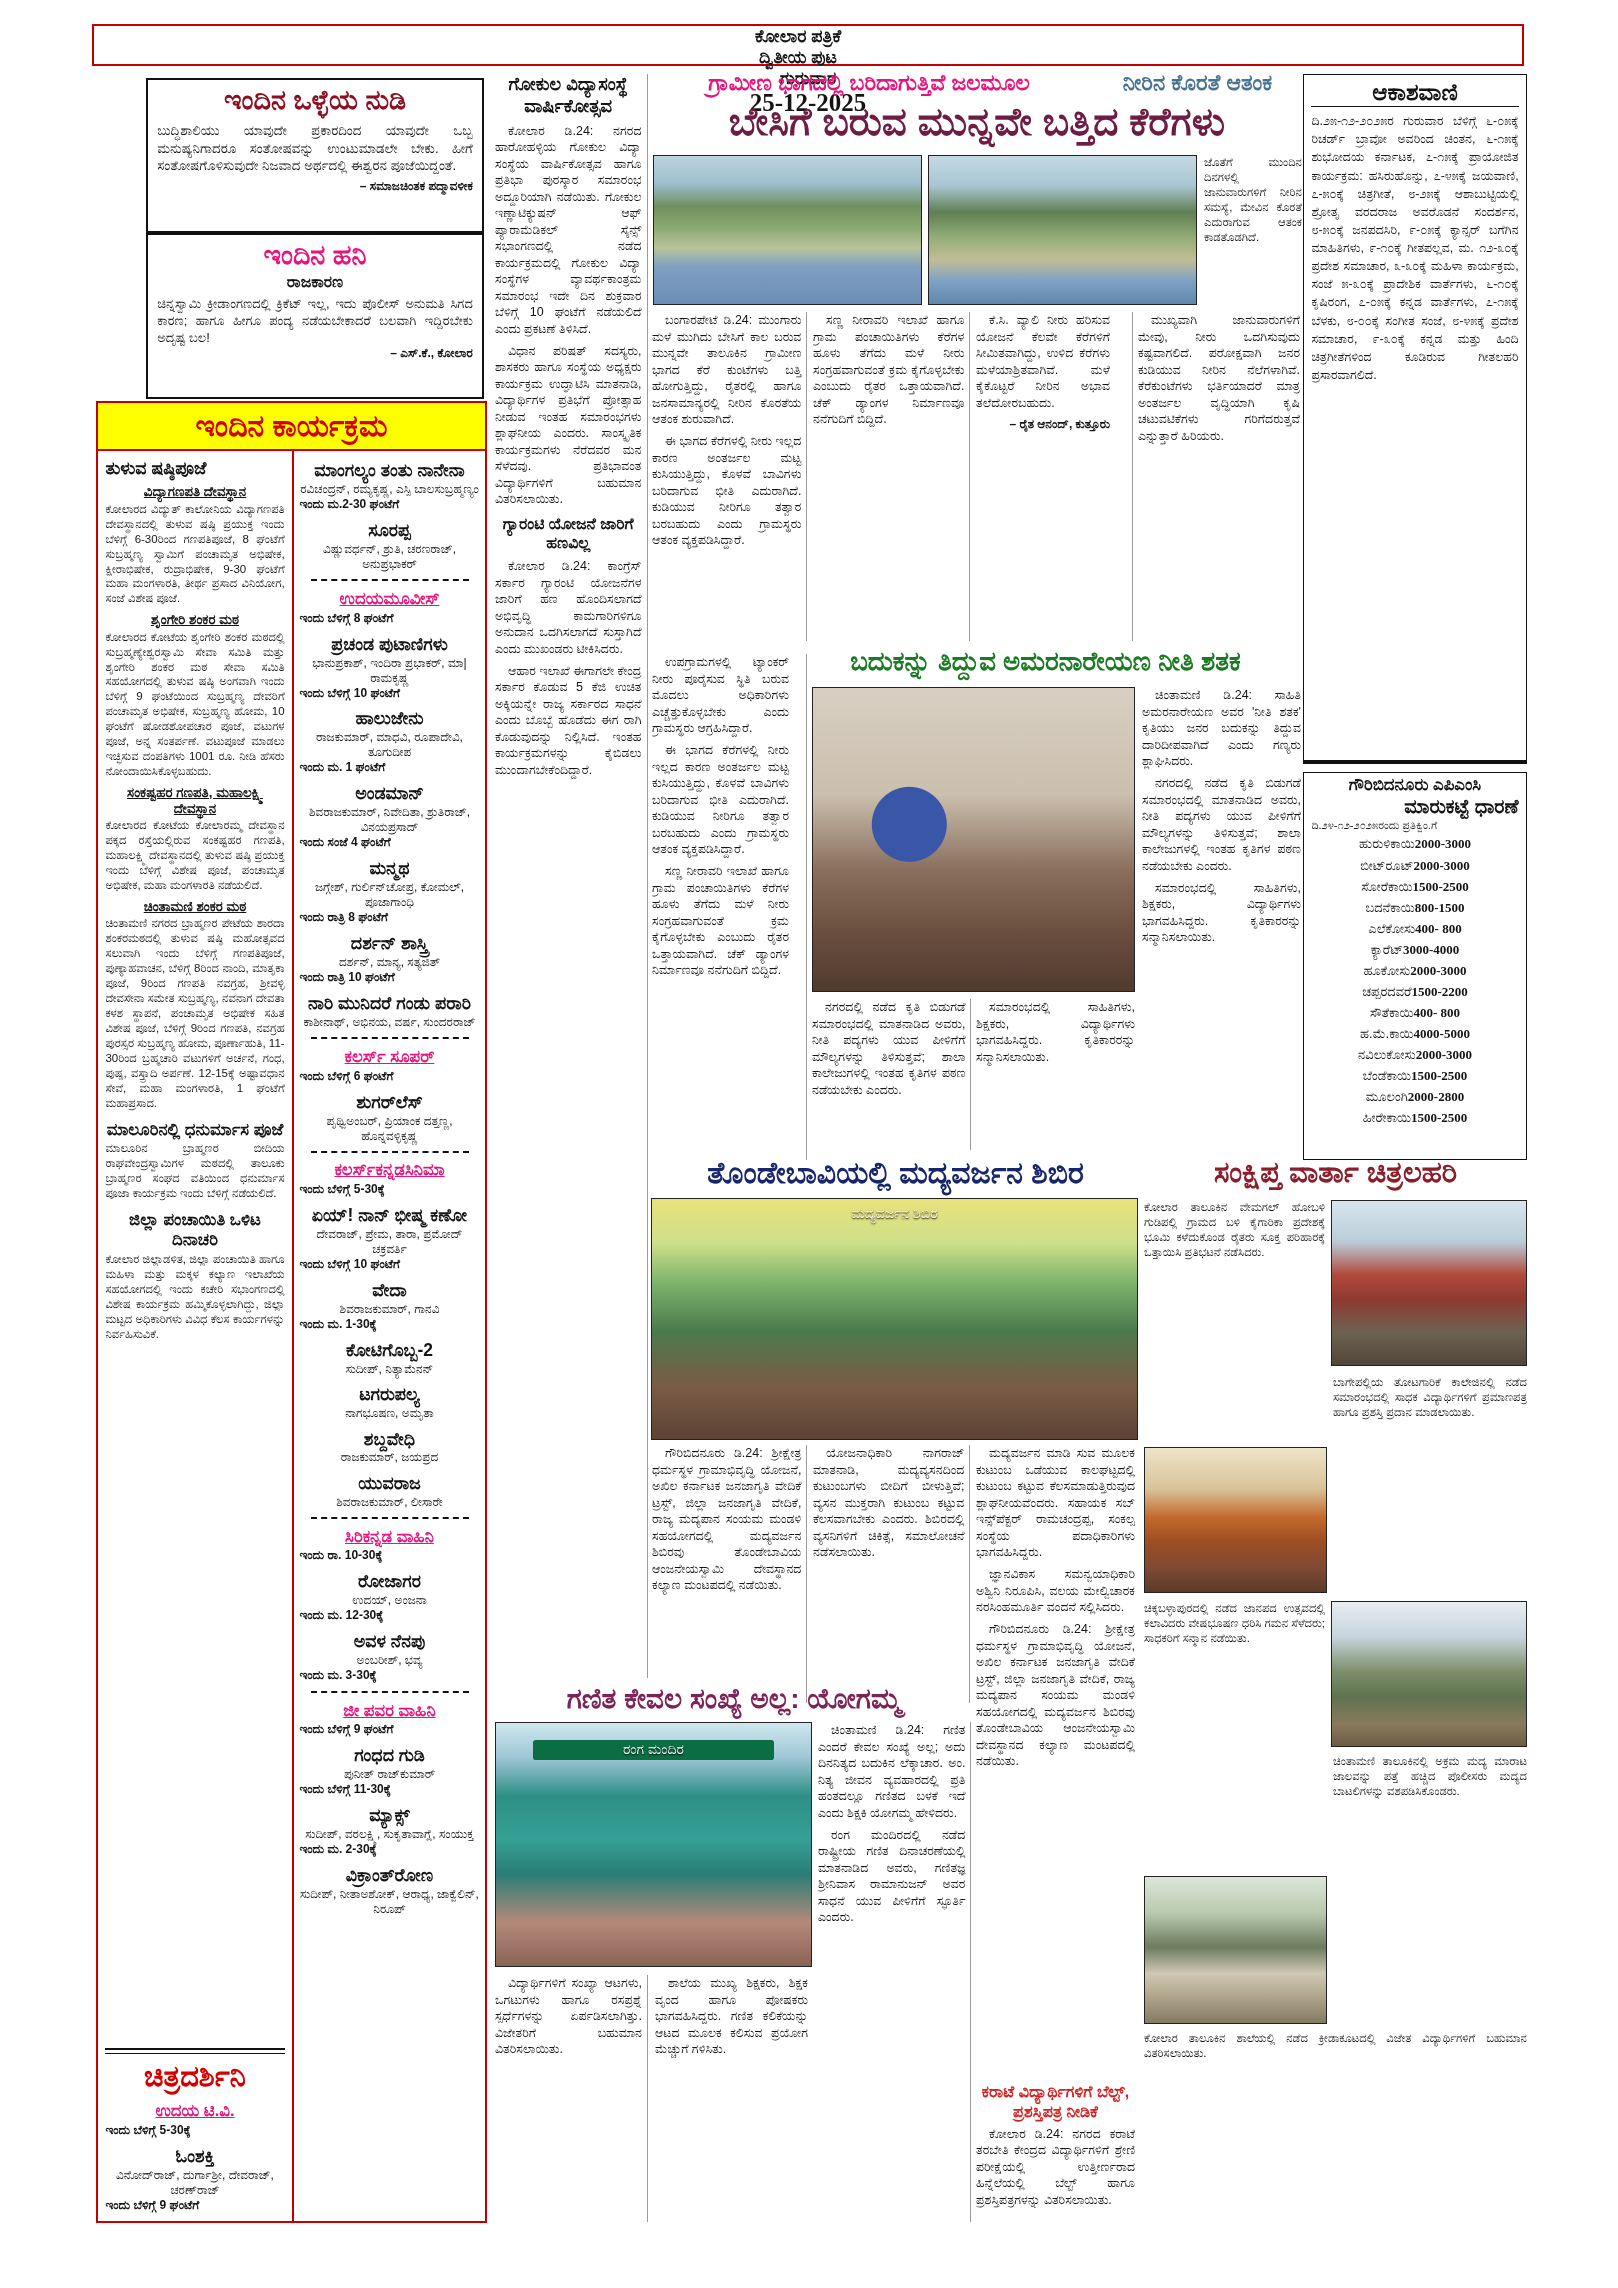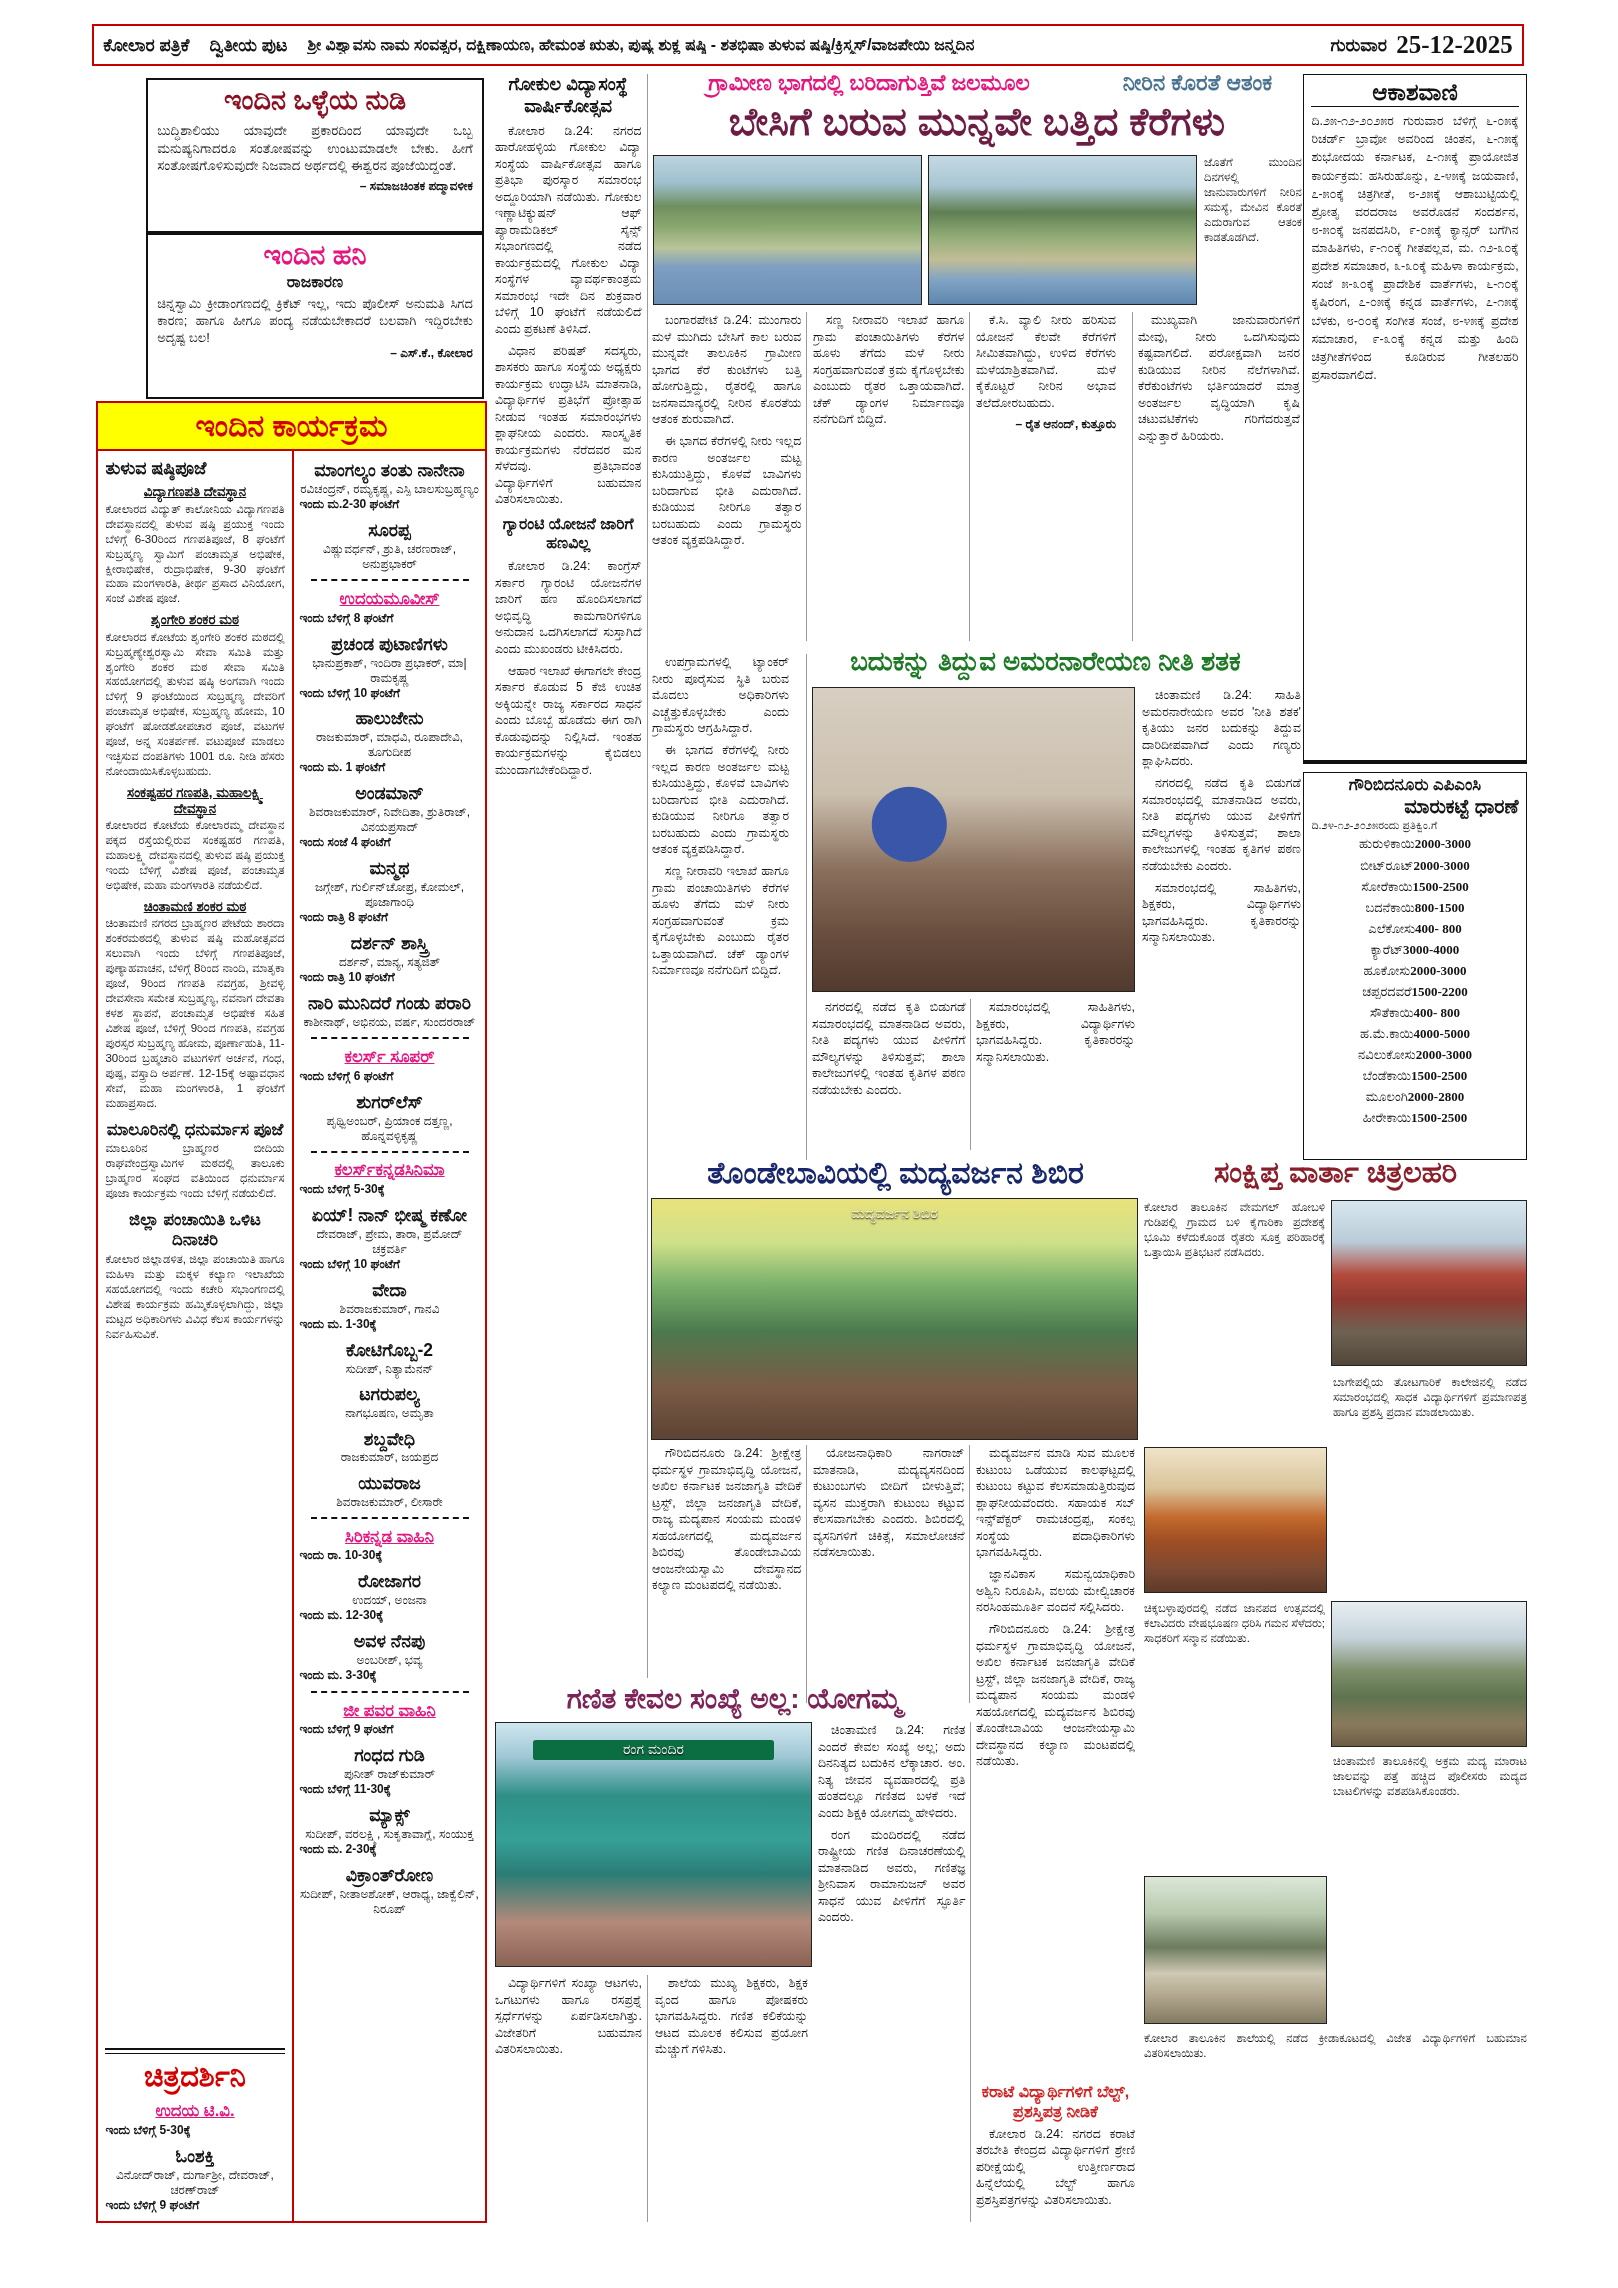--- a/index.html
+++ b/index.html
@@ -1,18 +1,18 @@
 <!DOCTYPE html>
 <html lang="kn" style="font-size:14.8px"><head>
 <meta charset="utf-8">
 <style>
   html,body{margin:0;padding:0;background:#dcdcdc;}
   #page{position:relative;width:1619px;height:2289px;background:#ffffff;
         font-family:"Liberation Sans","DejaVu Sans",sans-serif;color:#141414;overflow:hidden;}
-  .abs{position:absolute;}
+  .abs{position:absolute;flex-direction:column;}
   .j{text-align:justify;}
   .c{text-align:center;}
   .b{font-weight:bold;}
   .ov{overflow:hidden;}
   .body-txt{font-size:12.5px;line-height:1.32;}
   .body-sm{font-size:11.5px;line-height:1.3;}
   .rule-r{border-right:0.9px solid #9a9a9a;}
   p{margin:0 0 5.5px 0;text-indent:13px;}
   .photo{position:absolute;border:1.8px solid #222;box-sizing:border-box;}
   .ph-label{position:absolute;left:0;right:0;top:5.5px;text-align:center;color:#ffffff;
@@ -179,21 +179,21 @@
        linear-gradient(180deg,#c4d9e4 0%,#a9c6d2 20%,#5f7f52 38%,#93ad77 55%,#c2bd96 70%,#7fa3c4 84%,#5f86ad 100%);"></div>
   <div class="abs ov j body-sm" style="left:1204px;top:155px;width:98px;height:150px;">ಜೊತೆಗೆ ಮುಂದಿನ ದಿನಗಳಲ್ಲಿ ಜಾನುವಾರುಗಳಿಗೆ ನೀರಿನ ಸಮಸ್ಯೆ, ಮೇವಿನ ಕೊರತೆ ಎದುರಾಗುವ ಆತಂಕ ಕಾಡತೊಡಗಿದೆ.</div>
 
   <div class="abs ov rule-r" style="left:652px;top:312px;width:155px;height:329px;padding-right:4.6px;box-sizing:border-box;">
     <p class="j body-txt">ಬಂಗಾರಪೇಟೆ ಡಿ.24: ಮುಂಗಾರು ಮಳೆ ಮುಗಿದು ಬೇಸಿಗೆ ಕಾಲ ಬರುವ ಮುನ್ನವೇ ತಾಲೂಕಿನ ಗ್ರಾಮೀಣ ಭಾಗದ ಕೆರೆ ಕುಂಟೆಗಳು ಬತ್ತಿ ಹೋಗುತ್ತಿದ್ದು, ರೈತರಲ್ಲಿ ಹಾಗೂ ಜನಸಾಮಾನ್ಯರಲ್ಲಿ ನೀರಿನ ಕೊರತೆಯ ಆತಂಕ ಶುರುವಾಗಿದೆ.</p>
     <p class="j body-txt">ಈ ಭಾಗದ ಕೆರೆಗಳಲ್ಲಿ ನೀರು ಇಲ್ಲದ ಕಾರಣ ಅಂತರ್ಜಲ ಮಟ್ಟ ಕುಸಿಯುತ್ತಿದ್ದು, ಕೊಳವೆ ಬಾವಿಗಳು ಬರಿದಾಗುವ ಭೀತಿ ಎದುರಾಗಿದೆ. ಕುಡಿಯುವ ನೀರಿಗೂ ತತ್ವಾರ ಬರಬಹುದು ಎಂದು ಗ್ರಾಮಸ್ಥರು ಆತಂಕ ವ್ಯಕ್ತಪಡಿಸಿದ್ದಾರೆ.</p>
   </div>
   <div class="abs ov rule-r" style="left:813px;top:312px;width:157px;height:329px;padding-right:4.6px;box-sizing:border-box;">
     <p class="j body-txt">ಸಣ್ಣ ನೀರಾವರಿ ಇಲಾಖೆ ಹಾಗೂ ಗ್ರಾಮ ಪಂಚಾಯಿತಿಗಳು ಕೆರೆಗಳ ಹೂಳು ತೆಗೆದು ಮಳೆ ನೀರು ಸಂಗ್ರಹವಾಗುವಂತೆ ಕ್ರಮ ಕೈಗೊಳ್ಳಬೇಕು ಎಂಬುದು ರೈತರ ಒತ್ತಾಯವಾಗಿದೆ. ಚೆಕ್ ಡ್ಯಾಂಗಳ ನಿರ್ಮಾಣವೂ ನನೆಗುದಿಗೆ ಬಿದ್ದಿದೆ.</p>
   </div>
-  <div class="abs ov rule-r" style="left:976px;top:312px;width:157px;height:329px;padding-right:16px;box-sizing:border-box;">
+  <div class="abs ov rule-r" style="left:976px;top:312px;width:157px;height:329px;padding-right:22px;box-sizing:border-box;">
     <p class="j body-txt">ಕೆ.ಸಿ. ವ್ಯಾಲಿ ನೀರು ಹರಿಸುವ ಯೋಜನೆ ಕೆಲವೇ ಕೆರೆಗಳಿಗೆ ಸೀಮಿತವಾಗಿದ್ದು, ಉಳಿದ ಕೆರೆಗಳು ಮಳೆಯಾಶ್ರಿತವಾಗಿವೆ. ಮಳೆ ಕೈಕೊಟ್ಟರೆ ನೀರಿನ ಅಭಾವ ತಲೆದೋರಬಹುದು.</p>
     <div class="b" style="text-align:right;font-size:12px;">– ರೈತ ಆನಂದ್, ಕುತ್ತೂರು</div>
   </div>
   <div class="abs ov" style="left:1138px;top:312px;width:162px;height:329px;">
     <p class="j body-txt">ಮುಖ್ಯವಾಗಿ ಜಾನುವಾರುಗಳಿಗೆ ಮೇವು, ನೀರು ಒದಗಿಸುವುದು ಕಷ್ಟವಾಗಲಿದೆ. ಪರೋಕ್ಷವಾಗಿ ಜನರ ಕುಡಿಯುವ ನೀರಿನ ನೆಲೆಗಳಾಗಿವೆ. ಕೆರೆಕುಂಟೆಗಳು ಭರ್ತಿಯಾದರೆ ಮಾತ್ರ ಅಂತರ್ಜಲ ವೃದ್ಧಿಯಾಗಿ ಕೃಷಿ ಚಟುವಟಿಕೆಗಳು ಗರಿಗೆದರುತ್ತವೆ ಎನ್ನುತ್ತಾರೆ ಹಿರಿಯರು.</p>
   </div>
   <div class="abs ov rule-r" style="left:652px;top:646px;width:155px;height:506px;padding-right:17px;box-sizing:border-box;margin-top:8px;">
     <p class="j body-txt">ಉಪಗ್ರಾಮಗಳಲ್ಲಿ ಟ್ಯಾಂಕರ್ ನೀರು ಪೂರೈಸುವ ಸ್ಥಿತಿ ಬರುವ ಮೊದಲು ಅಧಿಕಾರಿಗಳು ಎಚ್ಚೆತ್ತುಕೊಳ್ಳಬೇಕು ಎಂದು ಗ್ರಾಮಸ್ಥರು ಆಗ್ರಹಿಸಿದ್ದಾರೆ.</p>
     <p class="j body-txt">ಈ ಭಾಗದ ಕೆರೆಗಳಲ್ಲಿ ನೀರು ಇಲ್ಲದ ಕಾರಣ ಅಂತರ್ಜಲ ಮಟ್ಟ ಕುಸಿಯುತ್ತಿದ್ದು, ಕೊಳವೆ ಬಾವಿಗಳು ಬರಿದಾಗುವ ಭೀತಿ ಎದುರಾಗಿದೆ. ಕುಡಿಯುವ ನೀರಿಗೂ ತತ್ವಾರ ಬರಬಹುದು ಎಂದು ಗ್ರಾಮಸ್ಥರು ಆತಂಕ ವ್ಯಕ್ತಪಡಿಸಿದ್ದಾರೆ.</p>
     <p class="j body-txt">ಸಣ್ಣ ನೀರಾವರಿ ಇಲಾಖೆ ಹಾಗೂ ಗ್ರಾಮ ಪಂಚಾಯಿತಿಗಳು ಕೆರೆಗಳ ಹೂಳು ತೆಗೆದು ಮಳೆ ನೀರು ಸಂಗ್ರಹವಾಗುವಂತೆ ಕ್ರಮ ಕೈಗೊಳ್ಳಬೇಕು ಎಂಬುದು ರೈತರ ಒತ್ತಾಯವಾಗಿದೆ. ಚೆಕ್ ಡ್ಯಾಂಗಳ ನಿರ್ಮಾಣವೂ ನನೆಗುದಿಗೆ ಬಿದ್ದಿದೆ.</p>

